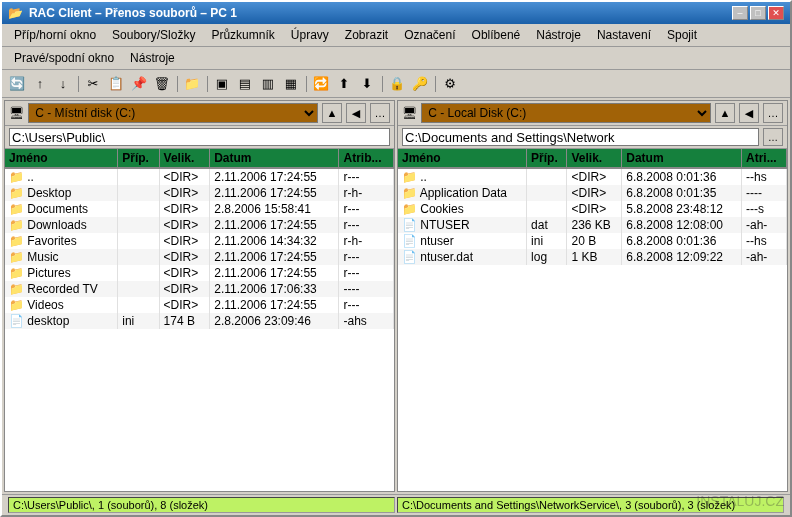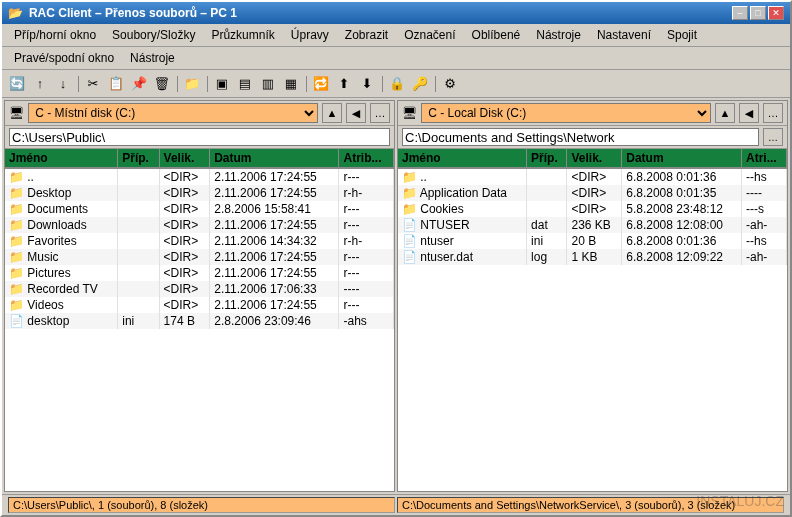--- a/index.html
+++ b/index.html
@@ -126,21 +126,21 @@
       align-items: center;
       padding: 2px 4px;
       gap: 4px;
       border-bottom: 1px solid #999;
     }
     .drive-select {
       flex: 1;
       height: 20px;
       font-size: 12px;
       border: 1px solid #7a7a7a;
-      background: #fdba74;
+      background: #a16207;
       padding: 0 2px;
     }
     .nav-btn {
       width: 20px;
       height: 20px;
       background: #d4d0c8;
       border: 1px solid #888;
       display: flex;
       align-items: center;
       justify-content: center;
@@ -211,21 +211,21 @@
     }
     .status-panes {
       display: flex;
       gap: 2px;
       width: 100%;
     }
     .status-left, .status-right {
       flex: 1;
       padding: 1px 4px;
       border: 1px inset #999;
-      background: #fdba74;
+      background: #bef264;
       font-size: 11px;
       white-space: nowrap;
       overflow: hidden;
     }
     .watermark {
       position: absolute;
       bottom: 8px;
       right: 8px;
       opacity: 0.3;
       font-size: 14px;

